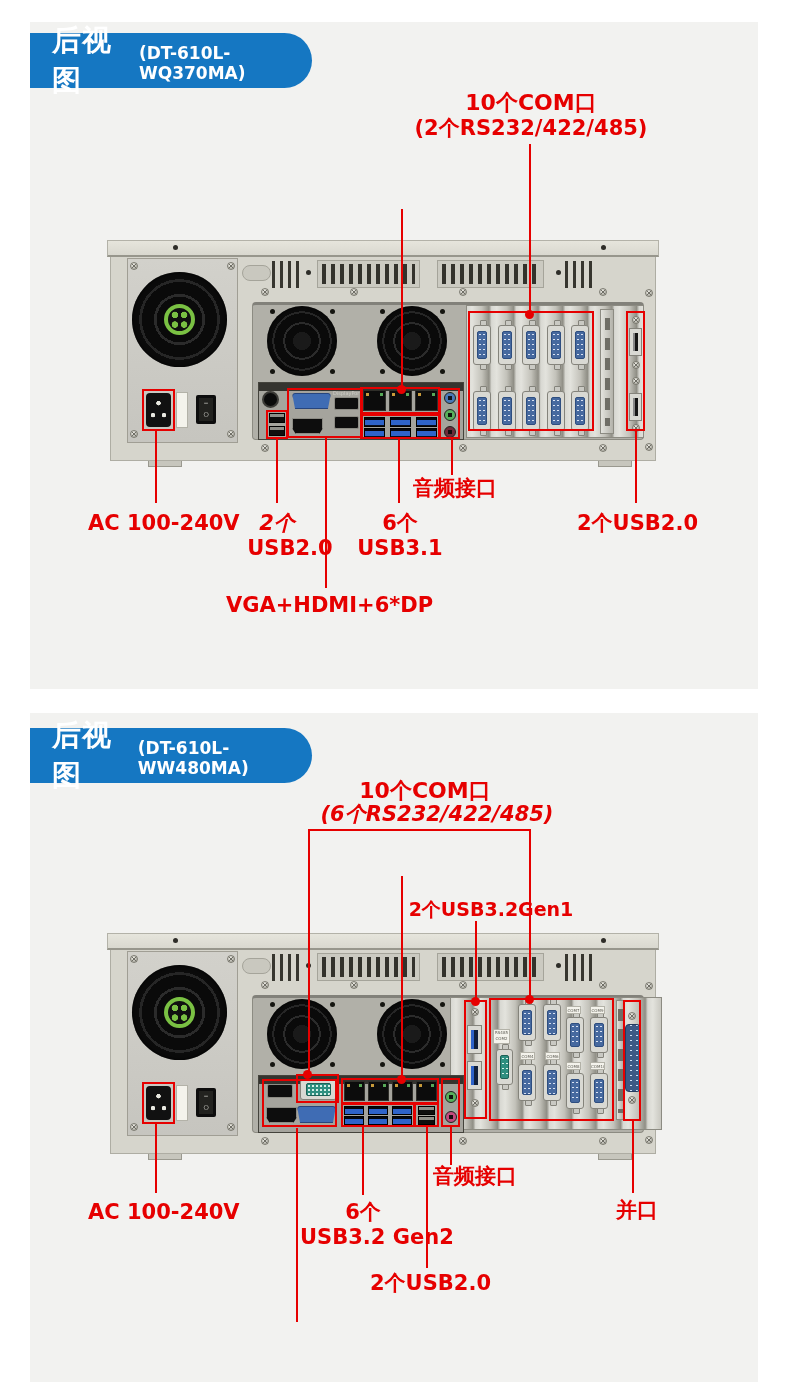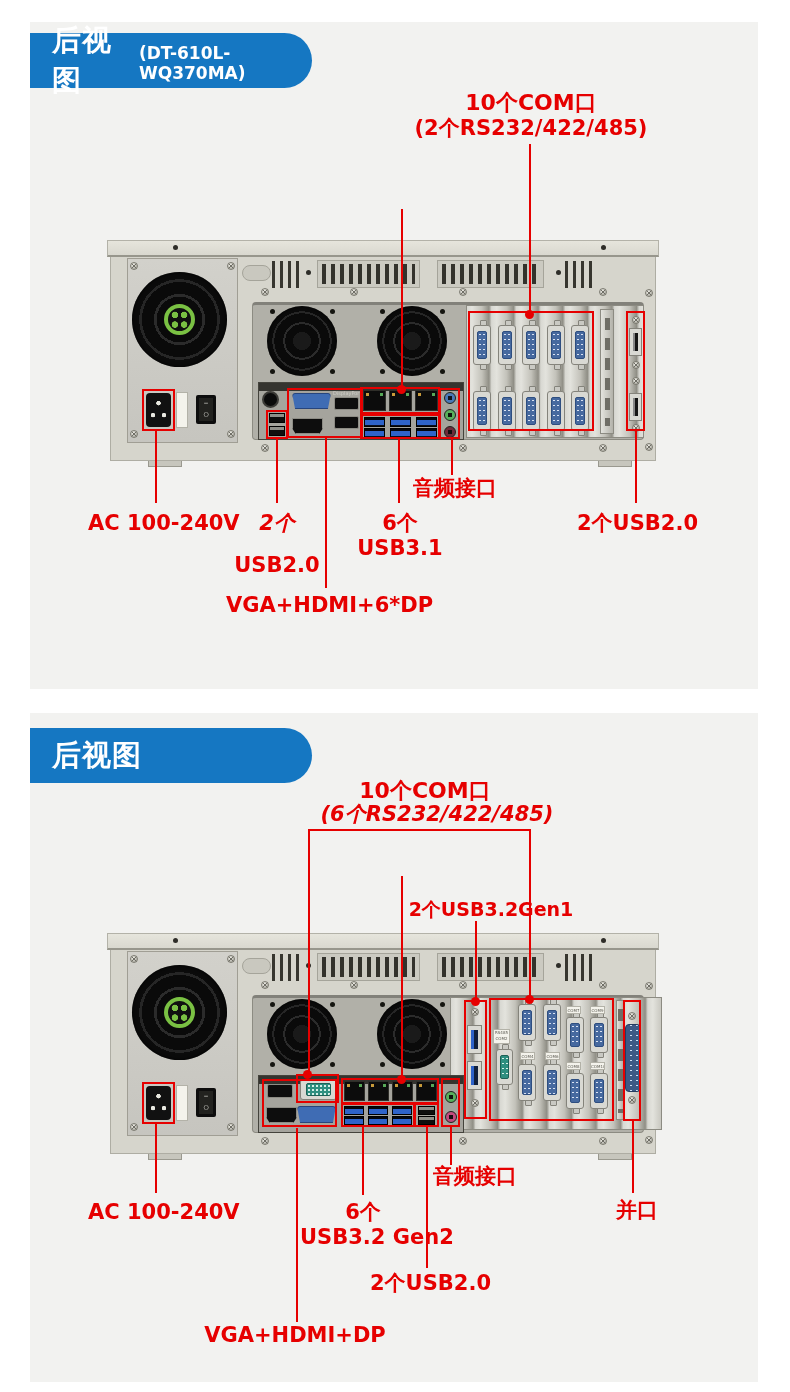--- a/index.html
+++ b/index.html
@@ -242,30 +242,31 @@
   <div class="screw" style="left:632px;top:424px;"></div>
 
   <div class="vline" style="left:155px;top:430px;height:73px;"></div>
   <div class="vline" style="left:276px;top:439px;height:64px;"></div>
   <div class="vline" style="left:325px;top:438px;height:150px;"></div>
   <div class="vline" style="left:398px;top:439px;height:64px;"></div>
   <div class="vline" style="left:451px;top:439px;height:36px;"></div>
   <div class="vline" style="left:635px;top:430px;height:73px;"></div>
   <div class="lbl fs21" style="left:88px;top:512px;width:140px;">AC 100-240V</div>
   <div class="lbl fs21" style="left:217px;top:512px;width:120px;font-style:italic;">2个</div>
-  <div class="lbl fs21" style="left:217px;top:537px;width:120px;margin-top:17px;">USB2.0</div>
+  <div class="lbl fs21" style="left:230px;top:537px;width:120px;">USB2.0</div>
   <div class="lbl fs21" style="left:340px;top:512px;width:120px;">6个</div>
   <div class="lbl fs21" style="left:340px;top:537px;width:120px;">USB3.1</div>
   <div class="lbl fs21" style="left:395px;top:477px;width:120px;">音频接口</div>
   <div class="lbl fs21" style="left:577px;top:512px;width:120px;">2个USB2.0</div>
   <div class="lbl fs21" style="left:226px;top:594px;width:200px;">VGA+HDMI+6*DP</div>
 
   <div class="panel" style="top:713px;height:669px;"></div>
   <div class="pill" style="top:728px;">
     <span class="t">后视图</span>
+    <span class="m">(DT-610L-WW480MA)</span>
   </div>
 
   <div class="lbl fs22" style="left:300px;top:779px;width:250px;">10个COM口</div>
   <div class="lbl fs21" style="left:312px;top:803px;width:250px;font-style:italic;">(6个RS232/422/485)</div>
   <div class="hline" style="left:308px;top:829px;width:223px;"></div>
   <div class="vline" style="left:308px;top:829px;height:246px;"></div>
   <div class="vline" style="left:529px;top:829px;height:171px;"></div>
   <div class="vline" style="left:401px;top:876px;height:204px;"></div>
   <div class="lbl fs19" style="left:391px;top:900px;width:200px;">2个USB3.2Gen1</div>
   <div class="vline" style="left:475px;top:921px;height:81px;"></div>
@@ -440,15 +441,14 @@
   <div class="vline" style="left:362px;top:1127px;height:68px;"></div>
   <div class="vline" style="left:426px;top:1127px;height:141px;"></div>
   <div class="vline" style="left:450px;top:1127px;height:38px;"></div>
   <div class="vline" style="left:632px;top:1121px;height:72px;"></div>
   <div class="lbl fs21" style="left:415px;top:1165px;width:120px;">音频接口</div>
   <div class="lbl fs21" style="left:88px;top:1201px;width:140px;">AC 100-240V</div>
   <div class="lbl fs21" style="left:303px;top:1201px;width:120px;">6个</div>
   <div class="lbl fs21" style="left:300px;top:1226px;width:130px;">USB3.2 Gen2</div>
   <div class="lbl fs21" style="left:370px;top:1272px;width:120px;">2个USB2.0</div>
   <div class="lbl fs21" style="left:577px;top:1199px;width:120px;">并口</div>
-  <div class="lbl fs21" style="left:195px;top:1324px;width:200px;">VGA+HDMI+DP</div>
 
 </div>
 
 </body></html>

